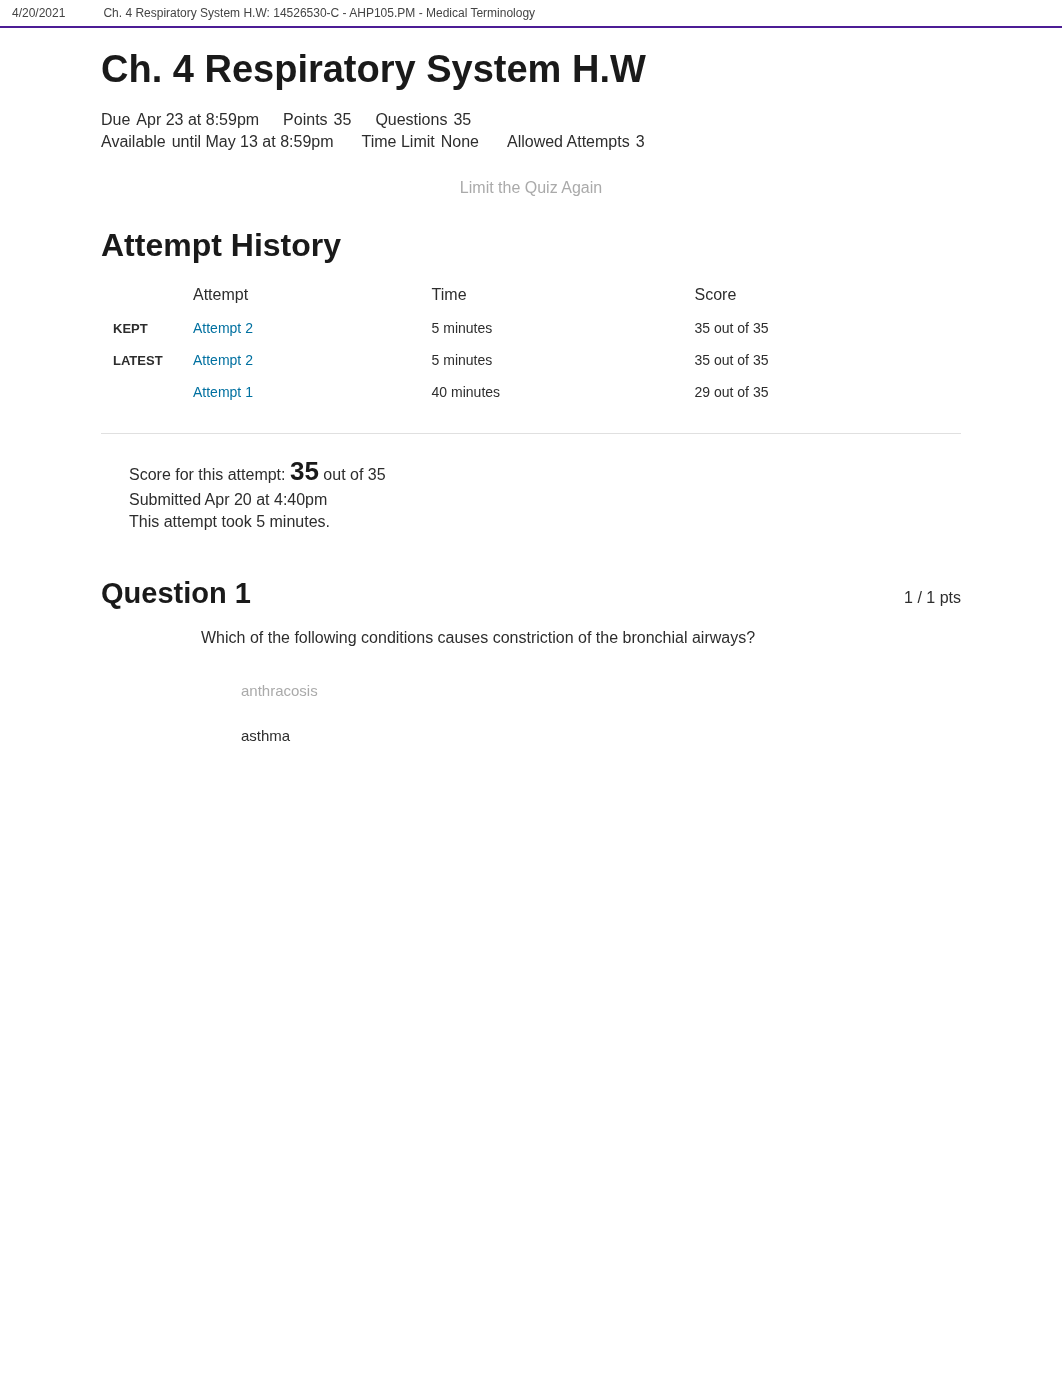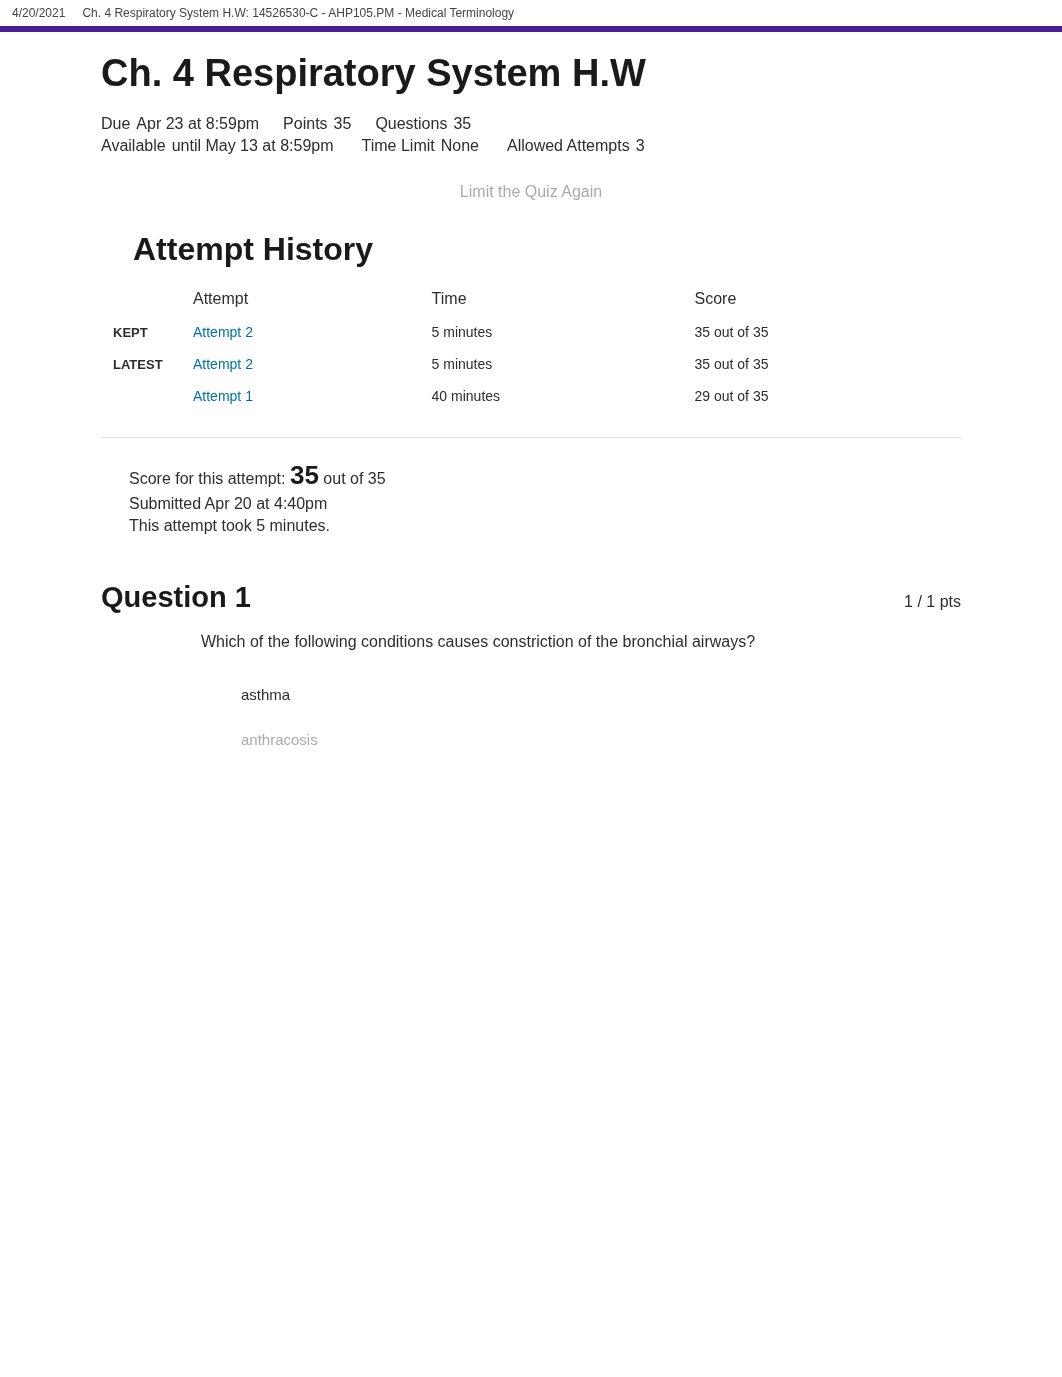--- a/index.html
+++ b/index.html
@@ -8,24 +8,24 @@
       background: #fff;
       color: #2d2d2d;
       font-size: 16px;
       padding: 0;
     }
     .browser-bar {
       font-family: Arial, sans-serif;
       font-size: 12px;
       color: #666;
       padding: 6px 12px;
-      border-bottom: 6px solid #4c1d95;
+      border-bottom: 2px solid #4c1d95;
       display: flex;
       align-items: center;
-      gap: 17px;
+      gap: 38px;
     }
     .browser-date {
       color: #444;
     }
     .browser-title {
       color: #444;
     }
     .page-content {
       max-width: 920px;
       margin: 0 auto;
@@ -48,21 +48,20 @@
       cursor: pointer;
       background: none;
       border: none;
     }
     .section-title {
       font-size: 32px;
       font-weight: bold;
       font-family: Arial, sans-serif;
       color: #1a1a1a;
       margin-bottom: 16px;
-      margin-left: 32px;
     }
     .attempt-table {
       width: 100%;
       border-collapse: collapse;
       font-family: Arial, sans-serif;
       margin-bottom: 25px;
     }
     .attempt-table th {
       text-align: left;
       font-size: 16px;
@@ -280,18 +279,18 @@
     <div class="score-line">This attempt took 5 minutes.</div>
   </div>
 
   <div class="question-block">
     <div class="question-header">
       <span class="question-label">Question 1</span>
       <span class="question-pts">1 / 1 pts</span>
     </div>
     <div class="question-text">Which of the following conditions causes constriction of the bronchial airways?</div>
     <div id="answer-list">
+        <div class="answer-option incorrect">anthracosis</div>
         <div class="answer-option correct">asthma</div>
-        <div class="answer-option incorrect">anthracosis</div>
       </div>
   </div>
 
 </div>
 
 </body></html>

